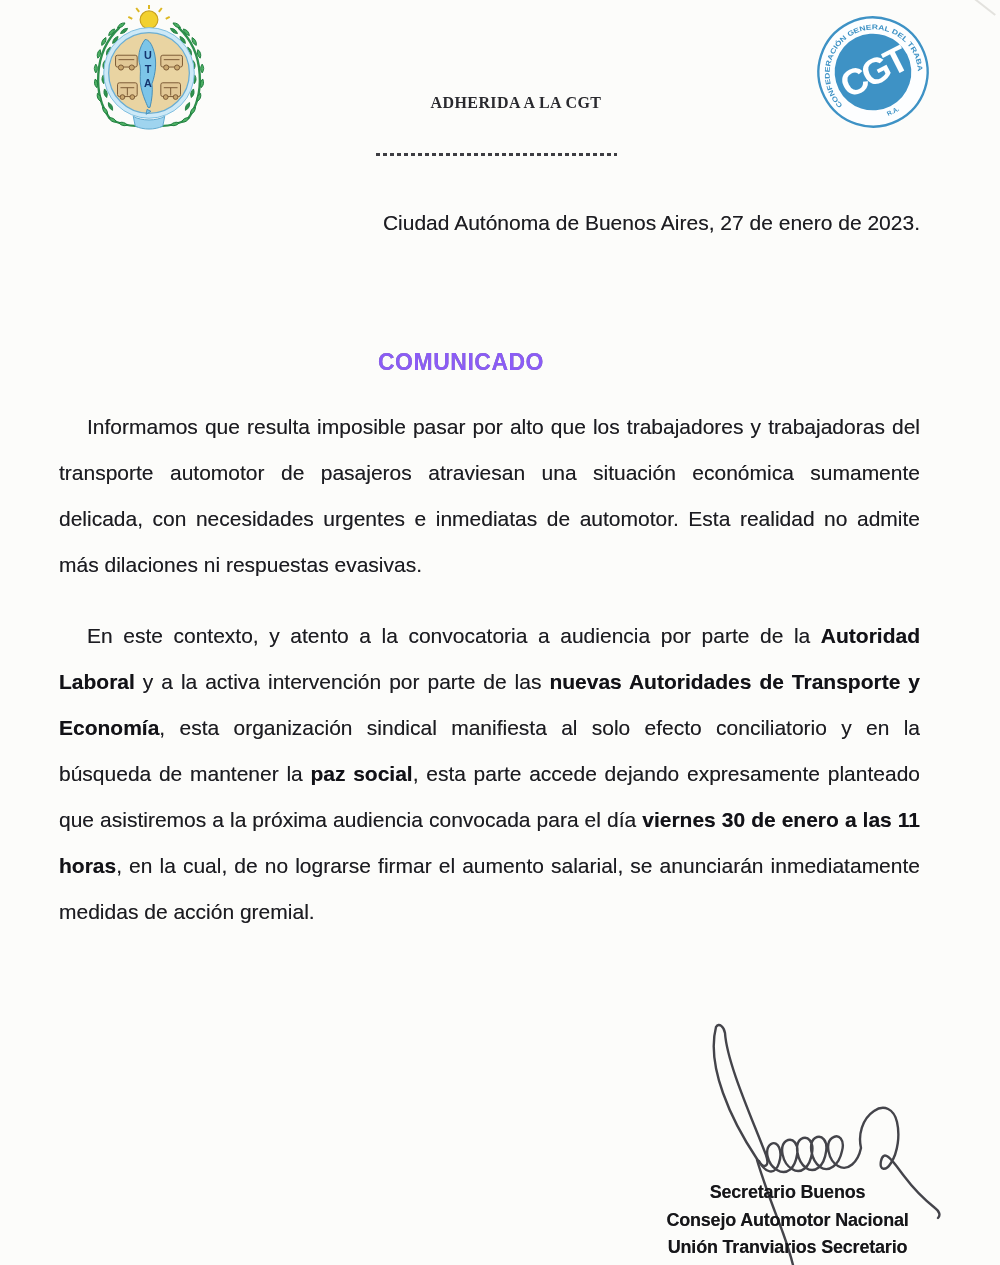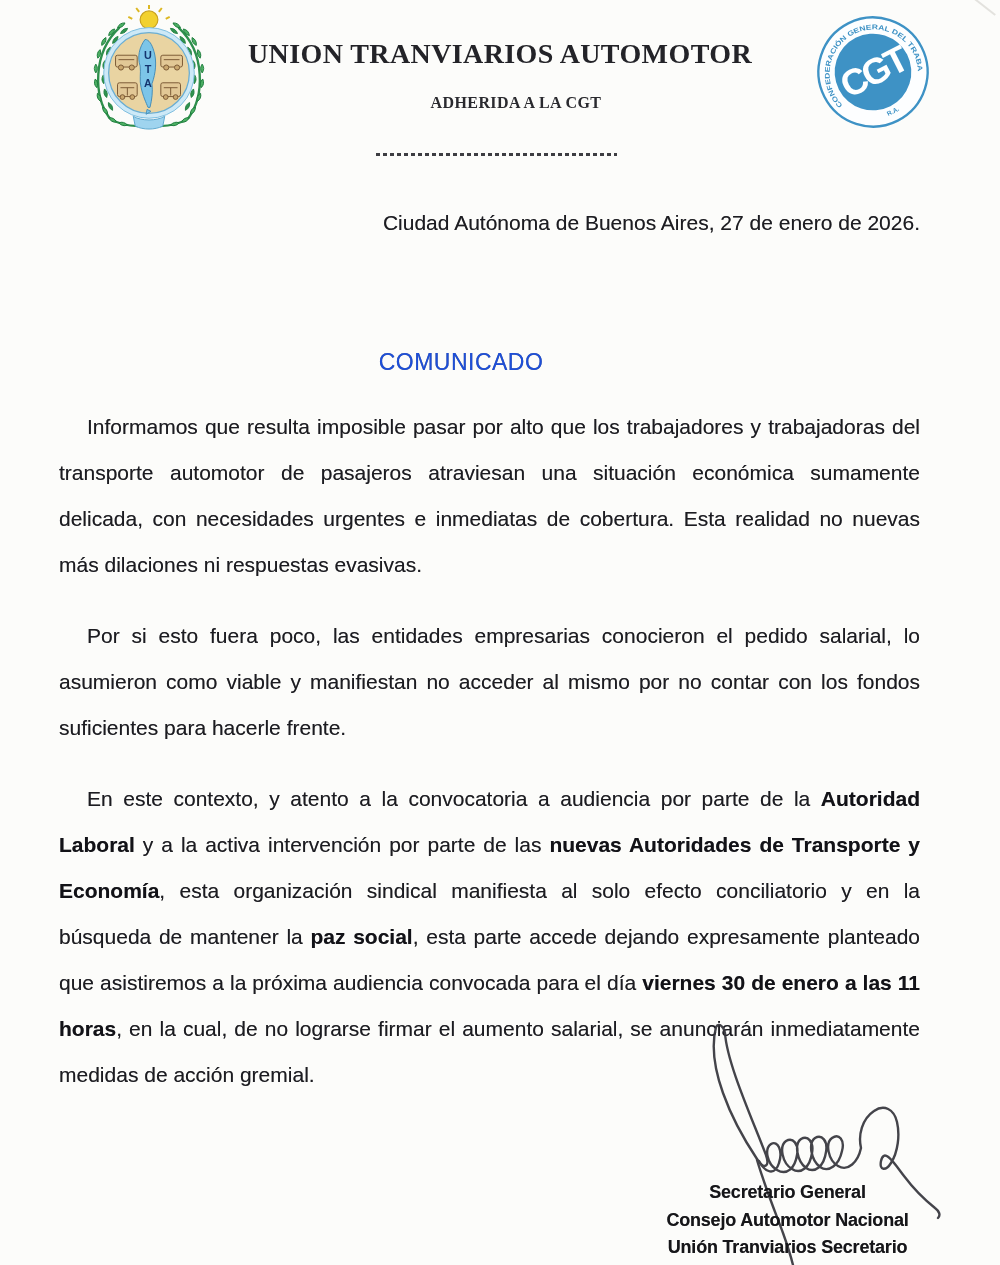--- a/index.html
+++ b/index.html
@@ -34,22 +34,22 @@
     background:repeating-linear-gradient(90deg,#3d3d42 0 4px,transparent 4px 7px);
   }
   
   .dateline{
     position:absolute;top:211px;left:59px;right:80px;
     text-align:right;font-size:21px;color:#1c1c21;
     text-shadow:0 0 .4px rgba(20,20,25,.5);
   }
   .doc-title{
     position:absolute;top:349px;left:0;right:78px;
-    text-align:center;font-weight:normal;font-size:23px;letter-spacing:.5px;
-    color:#1d4ed8;margin:0;
+    text-align:center;font-weight:bold;font-size:23px;letter-spacing:.5px;
+    color:#8b5cf6;margin:0;
     text-shadow:0 0 .4px rgba(20,20,25,.55);
   }
   .body-text{
     position:absolute;top:404px;left:59px;width:861px;
     font-size:21px;line-height:46px;
     text-align:justify;
     color:#1c1c21;
     text-shadow:0 0 .4px rgba(20,20,25,.5);
   }
   .body-text p{margin:0 0 25px 0;text-indent:28px;}
@@ -155,55 +155,53 @@
       <g font-family="Liberation Sans, sans-serif" font-size="11" font-weight="bold" fill="#14346e" text-anchor="middle">
         <text x="63" y="56">U</text>
         <text x="63" y="70">T</text>
         <text x="63" y="84">A</text>
       </g>
     </g>
 
     <path d="M48,114 C56,119 72,119 80,114 L78,124 C70,128 58,128 50,124 Z" fill="#9fd4ef" stroke="#5ea9cf" stroke-width="1"></path>
   </svg>
 
-  <div class="org-name">UNION TRANVIARIOS AUTOMOTOR</div>
   <div class="org-sub">ADHERIDA A LA CGT</div>
 
   <svg class="cgt-logo" viewBox="0 0 116 116" aria-hidden="true">
     <circle cx="58" cy="58" r="55.5" fill="#fdfeff" stroke="#3e92c5" stroke-width="2.4"></circle>
     <defs>
       <path id="cgtArc" d="M16,76 A45,45 0 1 1 100,76" fill="none"></path>
     </defs>
     <text font-family="Liberation Sans, sans-serif" font-size="7" font-weight="bold" fill="#3e92c5">
       <textPath href="#cgtArc" startOffset="2" textLength="186" lengthAdjust="spacingAndGlyphs">CONFEDERACIÓN GENERAL DEL TRABAJO</textPath>
     </text>
     <text x="58" y="105" text-anchor="middle" font-family="Liberation Sans, sans-serif" font-size="6.5" font-weight="bold" fill="#3e92c5">R.A.</text>
     <circle cx="58" cy="58" r="39" fill="#3e92c5"></circle>
     <text x="58" y="71" text-anchor="middle" font-family="Liberation Sans, sans-serif" font-size="37" font-weight="bold" fill="#ffffff" letter-spacing="-3">CGT</text>
   </svg>
 
   <div class="divider"></div>
 
-  <div class="dateline">Ciudad Autónoma de Buenos Aires, 27 de enero de 2026.</div>
+  <div class="dateline">Ciudad Autónoma de Buenos Aires, 27 de enero de 2023.</div>
 
   <h1 class="doc-title">COMUNICADO</h1>
 
   <div class="body-text">
-    <p>Informamos que resulta imposible pasar por alto que los trabajadores y trabajadoras del transporte automotor de pasajeros atraviesan una situación económica sumamente delicada, con necesidades urgentes e inmediatas de cobertura. Esta realidad no nuevas más dilaciones ni respuestas evasivas.</p>
-    <p>Por si esto fuera poco, las entidades empresarias conocieron el pedido salarial, lo asumieron como viable y manifiestan no acceder al mismo por no contar con los fondos suficientes para hacerle frente.</p>
+    <p>Informamos que resulta imposible pasar por alto que los trabajadores y trabajadoras del transporte automotor de pasajeros atraviesan una situación económica sumamente delicada, con necesidades urgentes e inmediatas de automotor. Esta realidad no admite más dilaciones ni respuestas evasivas.</p>
     <p><span>En este contexto, y atento a la convocatoria a audiencia por parte de la </span><b>Autoridad Laboral</b><span> y a la activa intervención por parte de las </span><b>nuevas Autoridades de Transporte y Economía</b><span>, esta organización sindical manifiesta al solo efecto conciliatorio y en la búsqueda de mantener la </span><b>paz social</b><span>, esta parte accede dejando expresamente planteado que asistiremos a la próxima audiencia convocada para el día </span><b>viernes 30 de enero a las 11 horas</b><span>, en la cual, de no lograrse firmar el aumento salarial, se anunciarán inmediatamente medidas de acción gremial.</span></p>
   </div>
 
   <svg class="signature-svg" viewBox="640 1012 310 253" aria-hidden="true">
     <g fill="none" stroke="#35353c" stroke-width="2.4" stroke-linecap="round" opacity="0.92">
       <path d="M716,1027 C706,1066 731,1120 757,1159 C764,1170 770,1167 766,1155 C751,1116 727,1063 725,1033 C724,1027 719,1022 716,1027"></path>
       <path d="M759,1161 C765,1173 775,1176 779,1163 C783,1151 778,1140 771,1144 C764,1149 767,1164 777,1170 C787,1176 795,1168 797,1155 C799,1144 793,1137 786,1141 C779,1146 782,1163 792,1169 C801,1175 810,1167 812,1153 C814,1142 808,1135 801,1139 C794,1144 797,1161 806,1168 C815,1174 824,1166 826,1152 C828,1141 822,1134 815,1138 C808,1143 811,1160 820,1167 C829,1173 839,1165 842,1151 C845,1140 839,1133 832,1138 C825,1143 828,1160 838,1166 C848,1172 858,1162 861,1148 C858,1135 862,1119 874,1111 C884,1104 894,1109 897,1122 C900,1135 898,1152 891,1163 C886,1171 879,1171 881,1161 C884,1147 894,1163 904,1176 C913,1188 925,1200 935,1208 C939,1211 941,1215 938,1218"></path>
       <path d="M757,1160 C766,1190 776,1214 783,1233 C788,1247 791,1257 793,1265"></path>
     </g>
   </svg>
 
   <div class="sign-block">
-    <div>Secretario General</div>
+    <div>Secretario Buenos</div>
     <div>Consejo Automotor Nacional</div>
     <div>Unión Tranviarios Secretario</div>
   </div>
 
 </div>
 
 </body></html>

